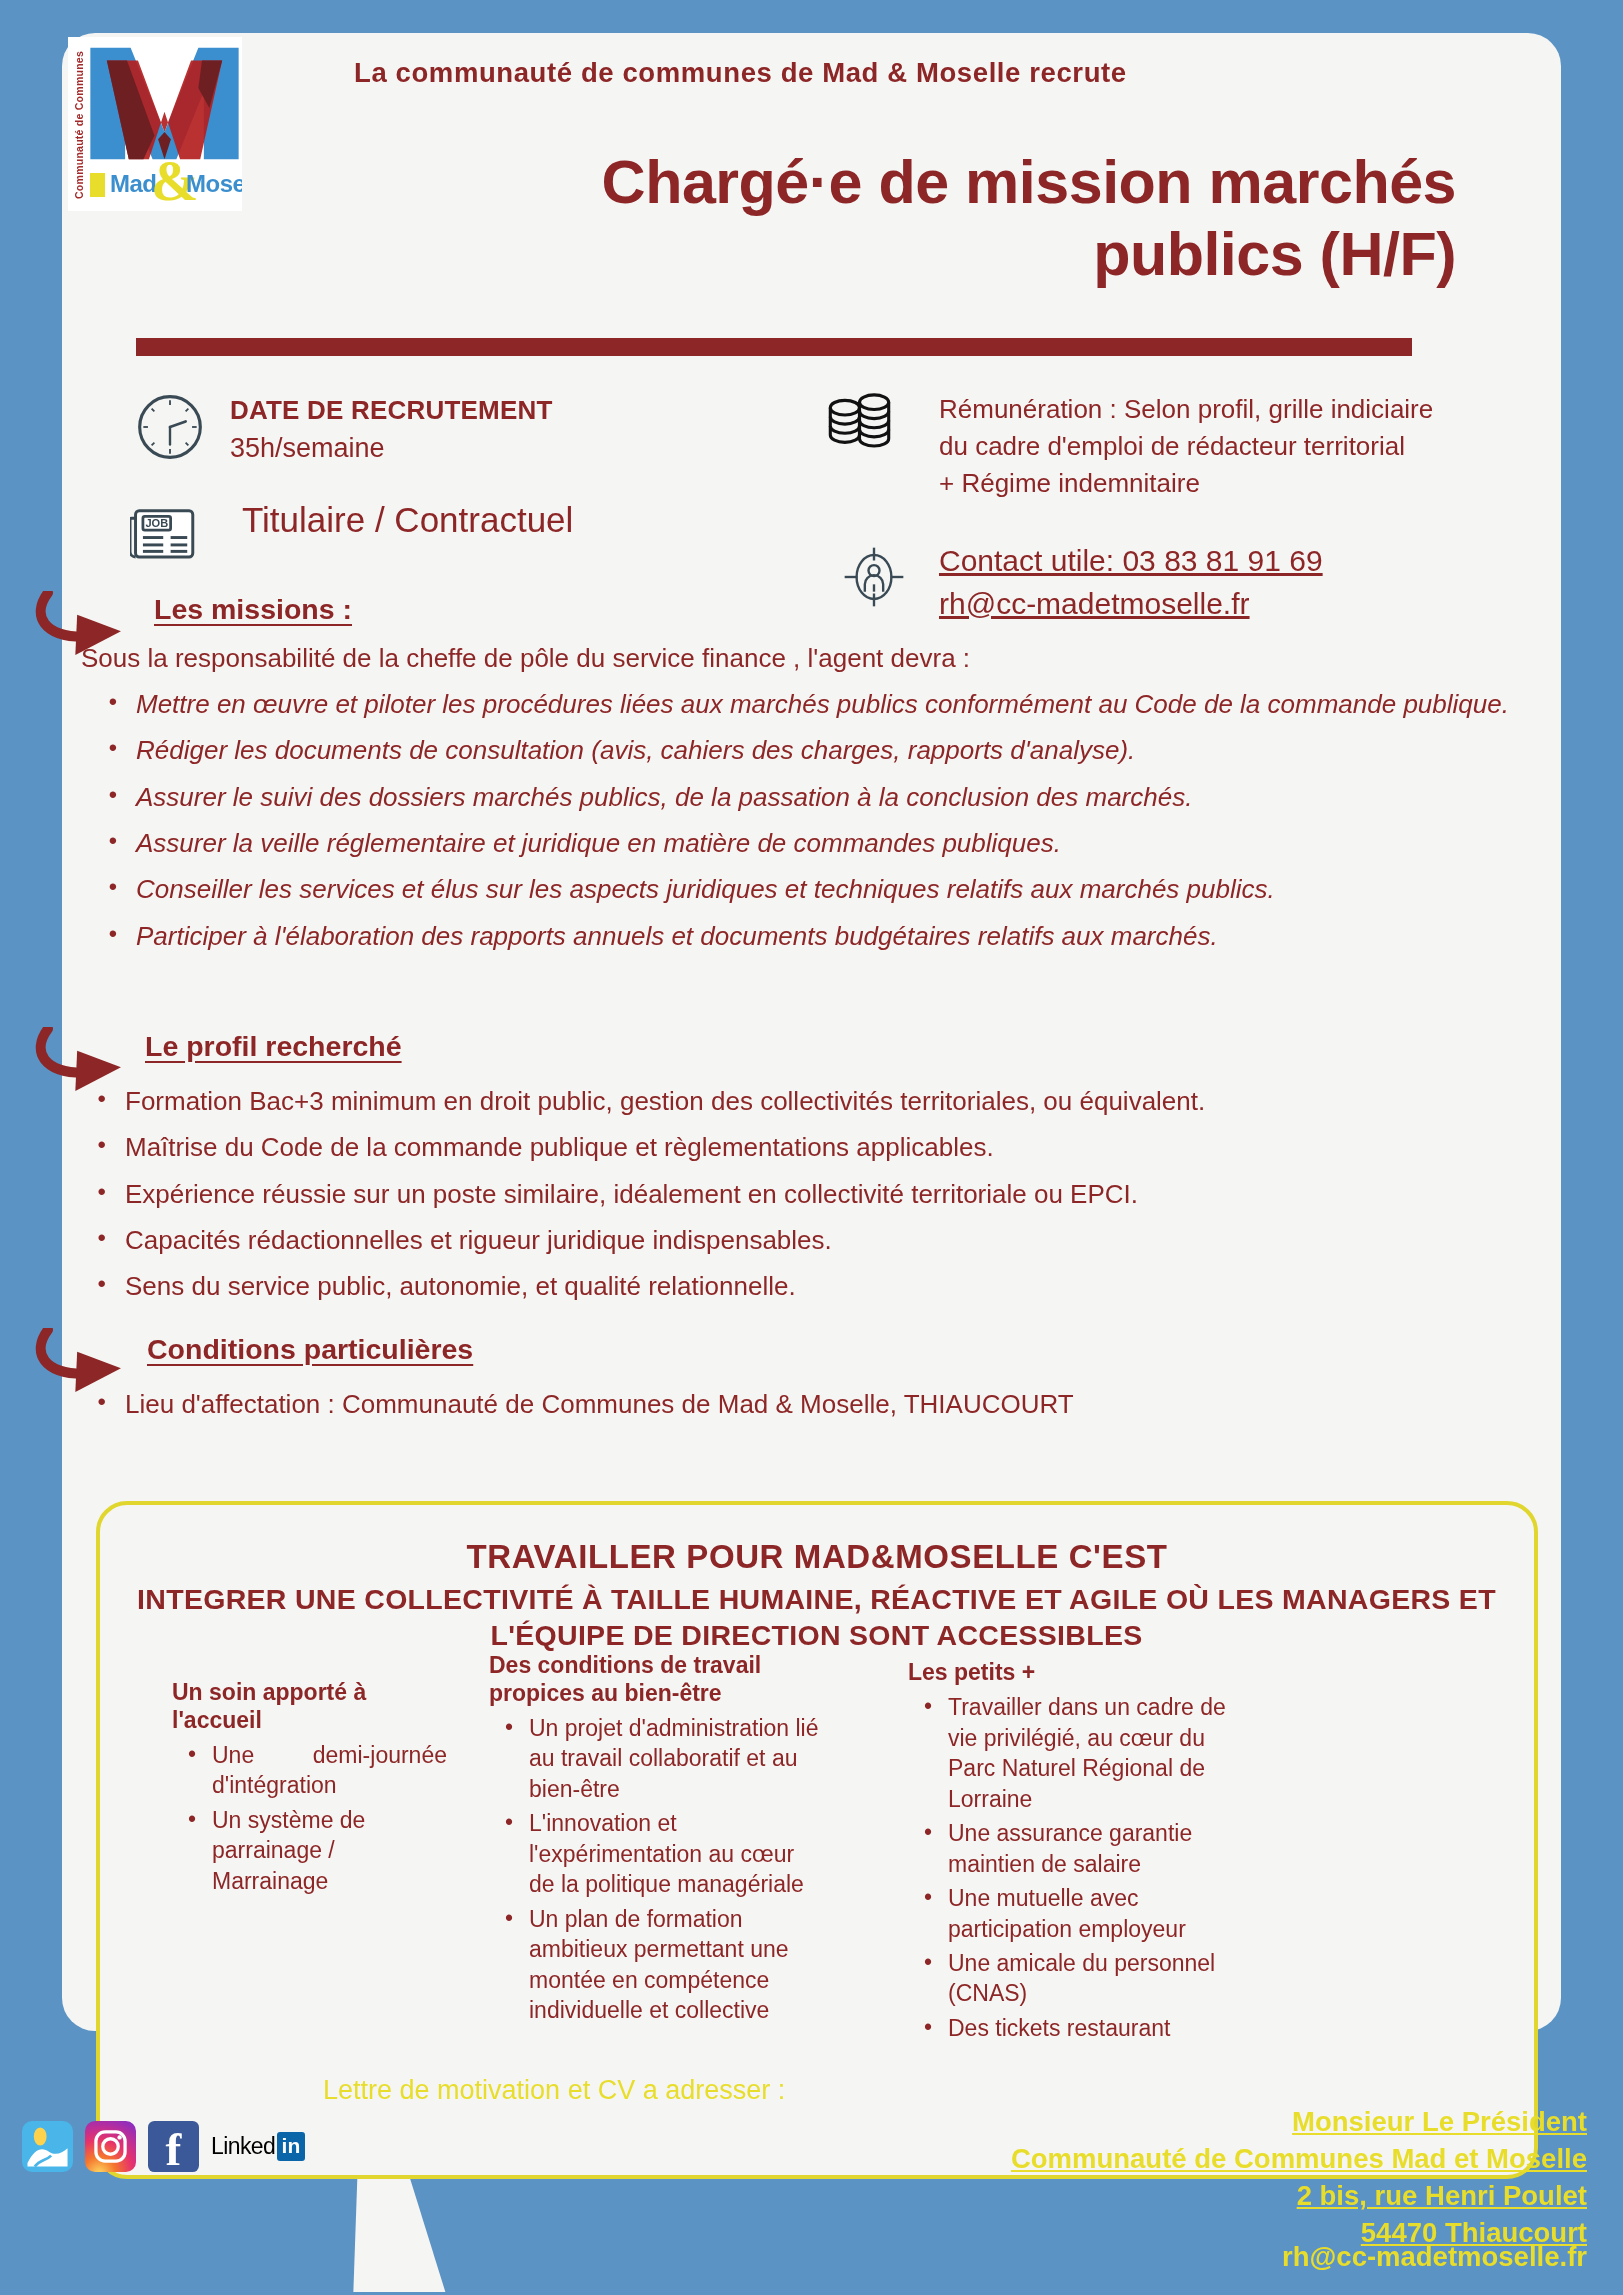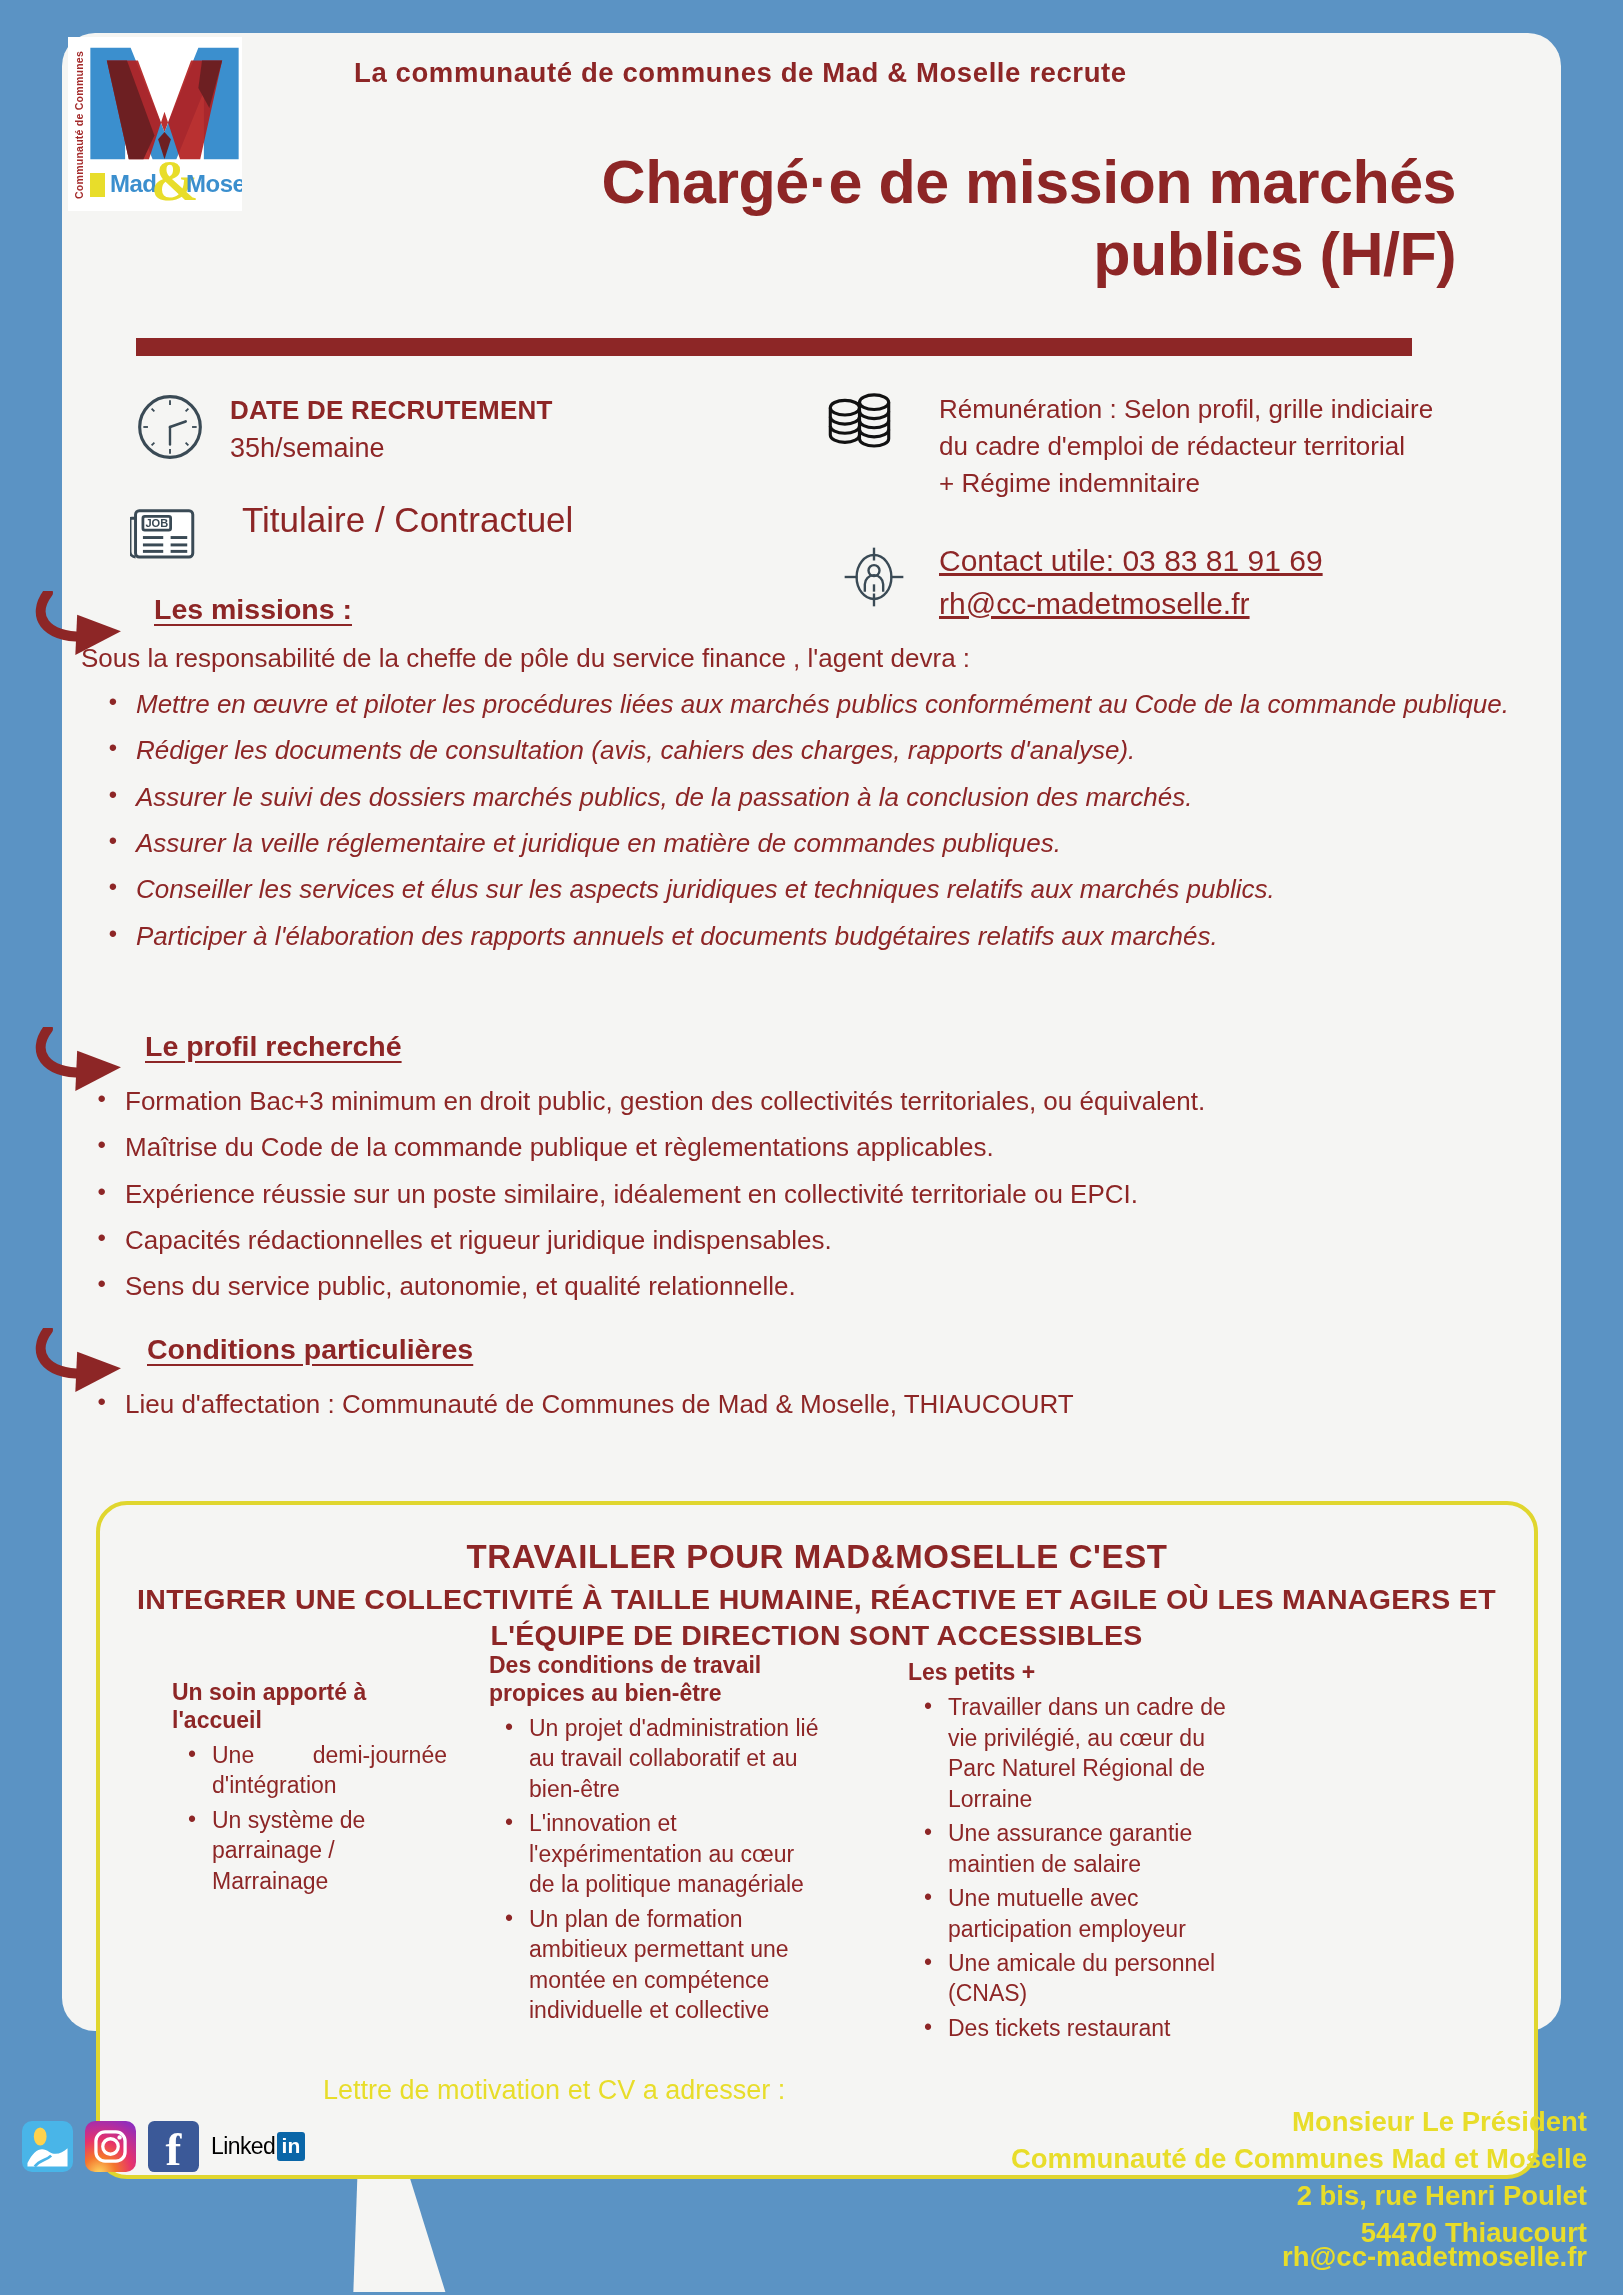--- a/index.html
+++ b/index.html
@@ -124,21 +124,21 @@
   #ic-madmoselle{background:#49b5e8;}
   #ic-insta{background:
       radial-gradient(circle at 28% 102%, #fdd661 0%, #f4752d 26%, #e7326b 52%, #b32ea0 76%, #7b2ecd 100%);}
   #ic-fb{background:#3b5998;border-radius:6.4px;}
   #ic-li{background:transparent;width:auto;height:auto;display:flex;align-items:center;}
   #foot-left{
     position:absolute;left:323px;top:2075px;color:#e8dd2a;font-size:27px;
   }
   #foot-right{
     position:absolute;right:37px;top:2103px;width:826px;text-align:right;
-    color:#e8dd2a;font-size:27.5px;font-weight:bold;line-height:1.35;
+    color:#e8dd2a;font-size:27.5px;font-weight:bold;line-height:1.35;text-decoration:underline;
   }
   #foot-mail{
     position:absolute;right:37px;top:2241px;width:826px;text-align:right;
     color:#e8dd2a;font-size:27.5px;font-weight:bold;
   }
 </style>
 </head>
 <body>
 
 <div id="card"></div>

